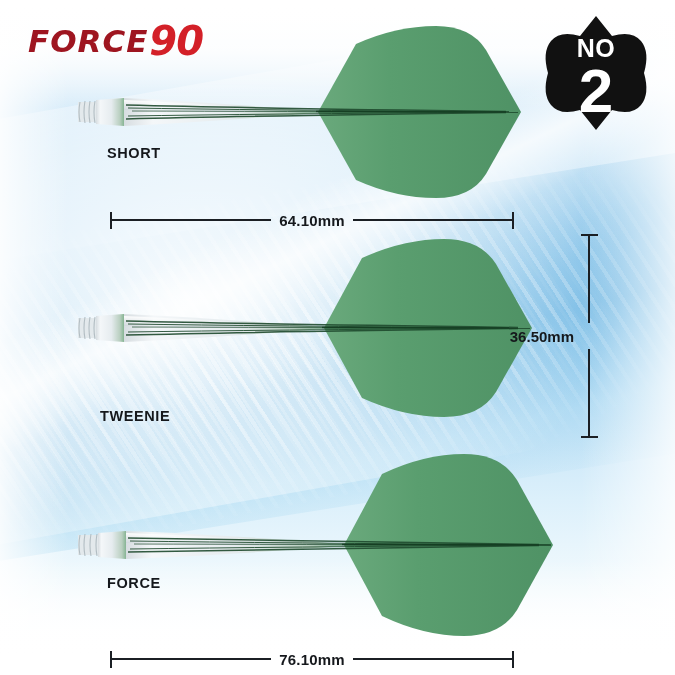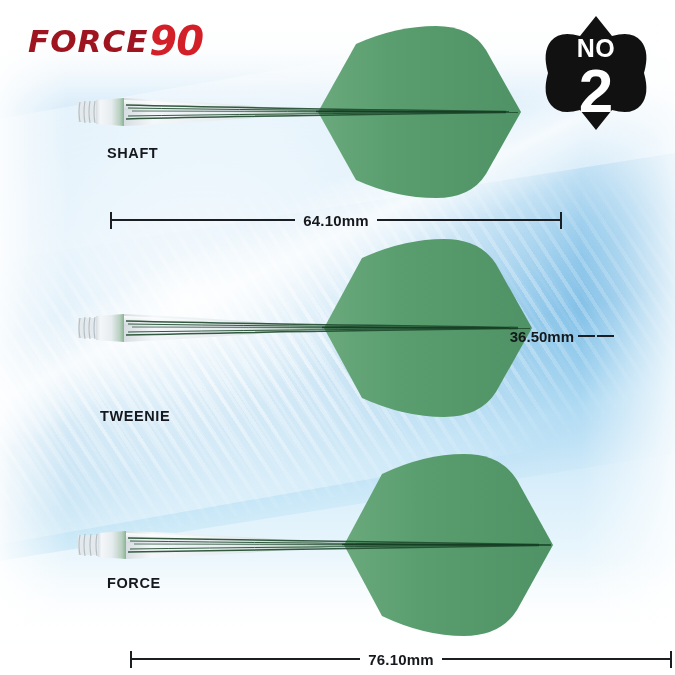--- a/index.html
+++ b/index.html
@@ -144,21 +144,21 @@
   
   .dim-h{position:absolute;height:22px;display:flex;align-items:center;}
   .dim-h .cap{width:1.6px;height:17px;background:#1b1f24;flex:0 0 auto;}
   .dim-h .rule{height:1.6px;background:#1b1f24;flex:1 1 auto;}
   .dim-h .val{
     font-family:"Liberation Sans", sans-serif;
     font-weight:bold;font-size:15px;color:#15181c;
     padding:0 8px;white-space:nowrap;letter-spacing:.2px;
   }
 
-  .dim-v{position:absolute;width:22px;display:flex;flex-direction:row;align-items:center;}
+  .dim-v{position:absolute;width:22px;display:flex;flex-direction:column;align-items:center;}
   .dim-v .cap{height:1.6px;width:17px;background:#1b1f24;flex:0 0 auto;}
   .dim-v .rule{width:1.6px;background:#1b1f24;flex:1 1 auto;}
   .dim-v .val{
     position:absolute;right:26px;top:50%;transform:translateY(-50%);
     font-family:"Liberation Sans", sans-serif;
     font-weight:bold;font-size:15px;color:#15181c;white-space:nowrap;
   }
   .dim-v .gap{height:26px;width:1.6px;background:transparent;flex:0 0 auto;}
 </style>
 </head>
@@ -237,23 +237,23 @@
         <path d="M60 85 Q180 88 440 91.5" stroke-width="1.5"></path>
         <path d="M60 99 Q180 96 440 92.5" stroke-width="1.5"></path>
         <path d="M62 88 Q190 90 430 91.8" stroke-width="1"></path>
         <path d="M62 96 Q190 94 430 92.2" stroke-width="1"></path>
         <path d="M66 91 Q200 91.5 420 92" stroke-width=".8"></path>
       </g>
       <path d="M250 91.6 Q340 91.8 452 92" stroke="#143d22" stroke-width="1.6" fill="none" opacity=".95"></path>
     </svg>
   </div>
 
-  <div class="size-label" style="left:107px;top:145px;">SHAFT</div>
-
-  <div class="dim-h" style="left:110px;top:209px;width:452px;">
+  <div class="size-label" style="left:107px;top:145px;">SHORT</div>
+
+  <div class="dim-h" style="left:110px;top:209px;width:404px;">
     <div class="cap"></div>
     <div class="rule"></div>
     <div class="val">64.10mm</div>
     <div class="rule"></div>
     <div class="cap"></div>
   </div>
 
   <div class="dart" style="left:66px;top:233px;">
     <svg width="500" height="190" viewBox="0 0 500 190" xmlns="http://www.w3.org/2000/svg">
       <defs>
@@ -361,21 +361,21 @@
         <path d="M64 93 Q210 95 463 96.8" stroke-width="1"></path>
         <path d="M64 101 Q210 99 463 97.2" stroke-width="1"></path>
         <path d="M68 96 Q220 96.5 453 97" stroke-width=".8"></path>
       </g>
       <path d="M276 96.6 Q370 96.8 485 97" stroke="#143d22" stroke-width="1.6" fill="none" opacity=".95"></path>
     </svg>
   </div>
 
   <div class="size-label" style="left:107px;top:575px;">FORCE</div>
 
-  <div class="dim-h" style="left:110px;top:648px;width:542px;margin-left:20px;">
+  <div class="dim-h" style="left:110px;top:648px;width:404px;">
     <div class="cap"></div>
     <div class="rule"></div>
     <div class="val">76.10mm</div>
     <div class="rule"></div>
     <div class="cap"></div>
   </div>
 
 </div>
 
 </body></html>

